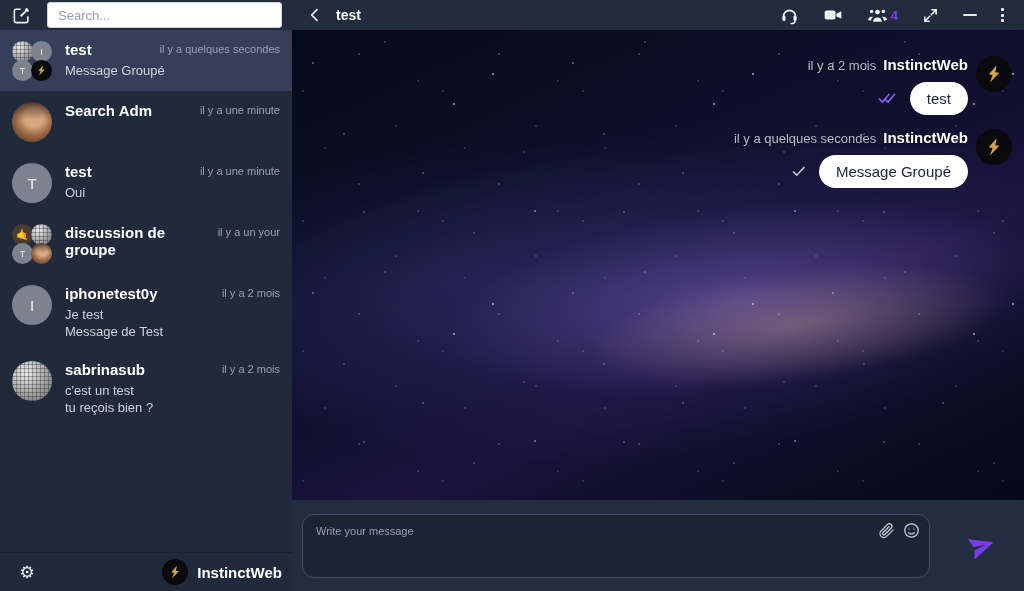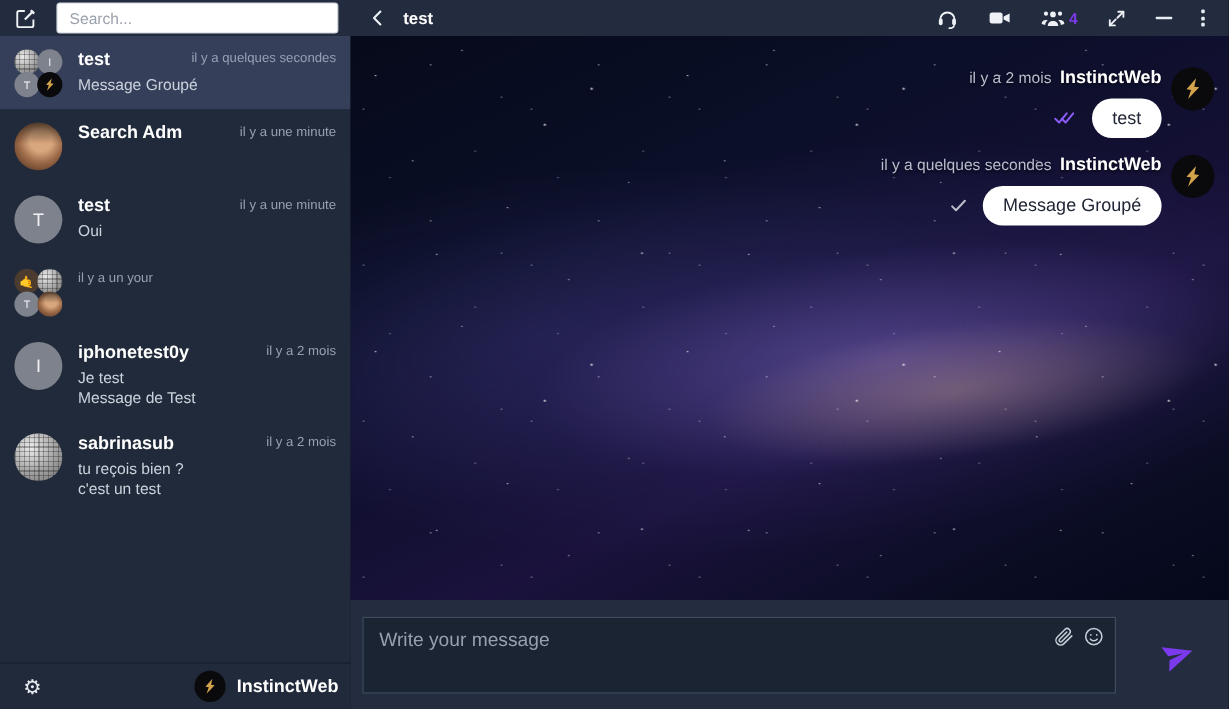--- a/index.html
+++ b/index.html
@@ -106,22 +106,22 @@
   .msg-time { color:#b7bdcc; font-size:13px; text-shadow:0 1px 2px rgba(0,0,0,.6); }
   .msg-sender { color:#fff; font-weight:700; font-size:15px; text-shadow:0 1px 2px rgba(0,0,0,.6); }
   .msg-body { display:flex; gap:12px; align-items:center; }
   .bubble { background:#fff; color:#202635; border-radius:18px; padding:8px 17px; font-size:15px; }
   .msg-avatar { width:36px; height:36px; border-radius:50%; background:#0a0a0d; display:flex;
     align-items:center; justify-content:center; flex:0 0 36px; }
 
   
   .composer { position:absolute; left:0; right:0; bottom:0; height:91px; background:#232d3f; }
   .input-wrap { position:absolute; left:10px; top:14px; width:628px; height:64px; }
-  .msg-input { width:100%; height:100%; background:#1a2433; border:1px solid #404b60; border-radius:0;
-    resize:none; outline:none; padding:10px 64px 10px 13px; color:#e4e8ef; font-size:16px;
+  .msg-input { width:100%; height:100%; background:#1a2433; border:1px solid #404b60; border-radius:12px;
+    resize:none; outline:none; padding:10px 64px 10px 13px; color:#e4e8ef; font-size:11px;
     font-family:"Liberation Sans", sans-serif; }
   .msg-input::placeholder { color:#97a0b1; }
   .input-icons { position:absolute; top:8px; right:10px; display:flex; gap:8px; }
   .input-icons span { cursor:pointer; display:flex; }
   .send-btn { position:absolute; right:26px; top:30px; width:32px; height:32px; cursor:pointer;
     display:flex; align-items:center; justify-content:center; }
 </style>
 </head>
 <body>
 
@@ -244,20 +244,21 @@
 
       <div class="conv">
         <div class="cluster">
           <span class="mini av-emoji p0">🤙</span>
           <span class="mini av-disco p1"></span>
           <span class="mini av-letter p2">T</span>
           <span class="mini av-photo p3"></span>
         </div>
         <div class="conv-main">
           <div class="conv-top">
+            <span class="conv-name">discussion de groupe</span>
             <span class="conv-time">il y a un your</span>
           </div>
         </div>
       </div>
 
       <div class="conv">
         <div class="avatar av-letter">I</div>
         <div class="conv-main">
           <div class="conv-top">
             <span class="conv-name">iphonetest0y</span>
@@ -268,22 +269,22 @@
         </div>
       </div>
 
       <div class="conv">
         <div class="avatar av-disco"></div>
         <div class="conv-main">
           <div class="conv-top">
             <span class="conv-name">sabrinasub</span>
             <span class="conv-time">il y a 2 mois</span>
           </div>
+          <div class="conv-preview">c'est un test</div>
           <div class="conv-preview">tu reçois bien ?</div>
-          <div class="conv-preview">c'est un test</div>
         </div>
       </div>
 
     </div>
 
     <div class="side-footer">
       <div class="gear-btn">⚙</div>
       <div class="footer-user">
         <span class="footer-avatar">
           <svg width="16" height="16" viewBox="0 0 24 24">

